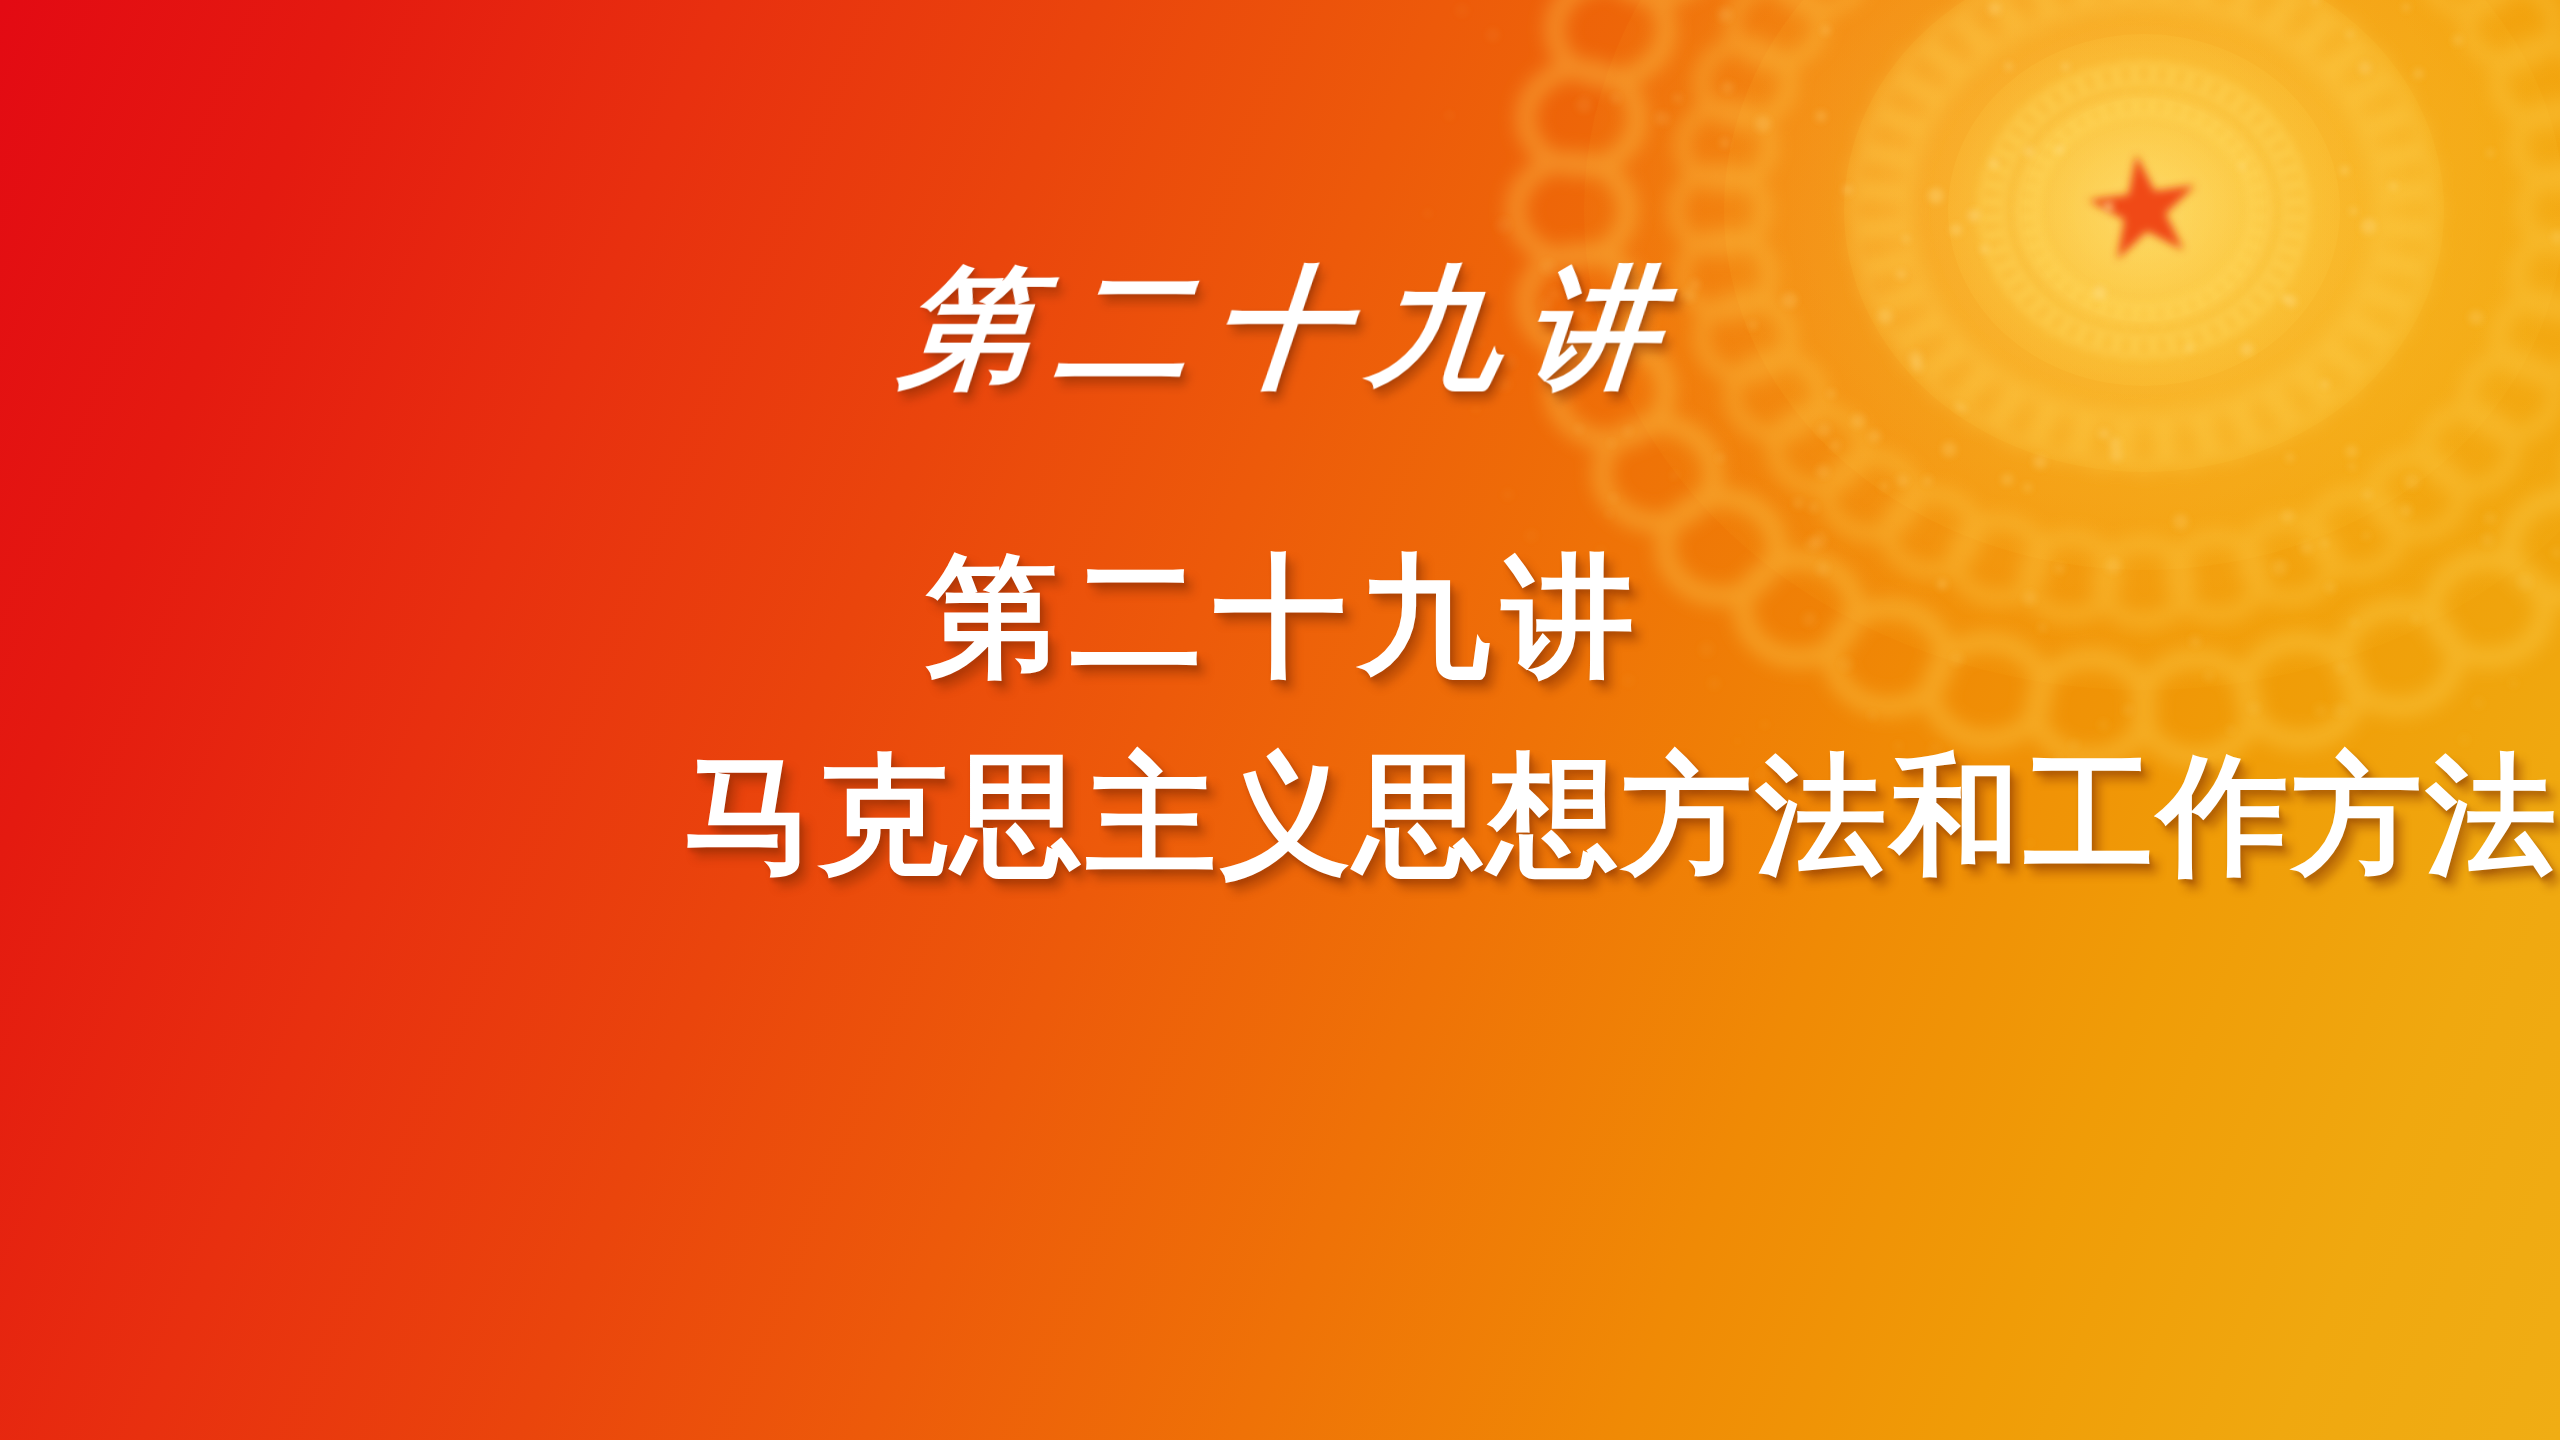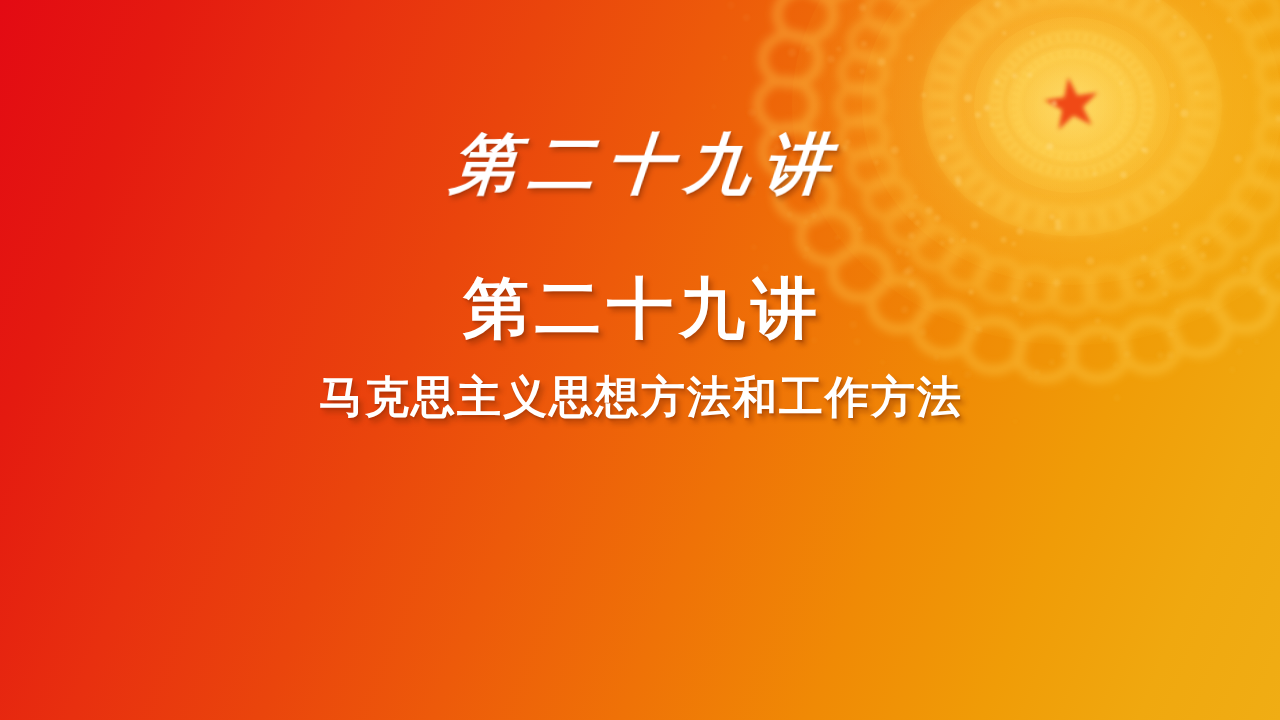--- a/index.html
+++ b/index.html
@@ -89,27 +89,28 @@
     text-indent:6px;
     line-height:1.12;
     color:#ffffff;
     text-shadow:4px 5px 5px rgba(120,40,0,0.38), 1px 2px 2px rgba(100,30,0,0.28);
   }
   #subtitle-line-2 {
     position:absolute;
     left:0; right:0;
     top:372px;
     font-family:"DejaVu Serif", serif;
-    font-size:44px;
+    font-size:65px;
     font-weight:700;
     letter-spacing:2px;
     text-indent:2px;
     line-height:1.12;
     color:#ffffff;
     text-shadow:4px 5px 5px rgba(120,40,0,0.38), 1px 2px 2px rgba(100,30,0,0.28);
+    text-align:right;
   }
 </style>
 </head>
 <body>
 
 <div id="slide">
 
   <div id="emblem">
 
     <div class="ring halo-1"></div>

